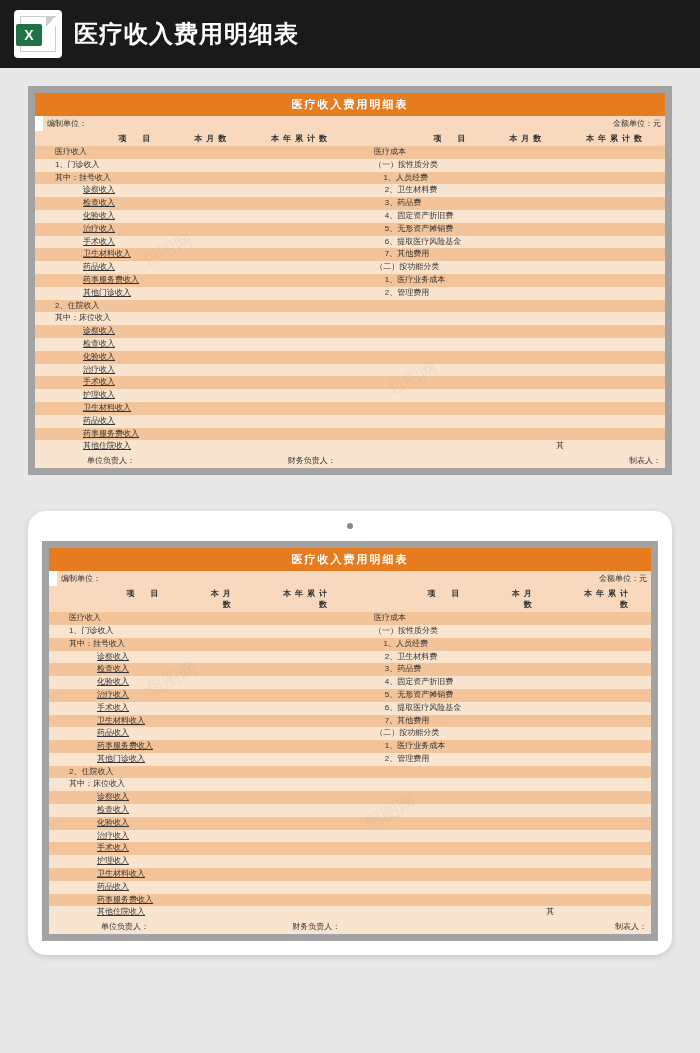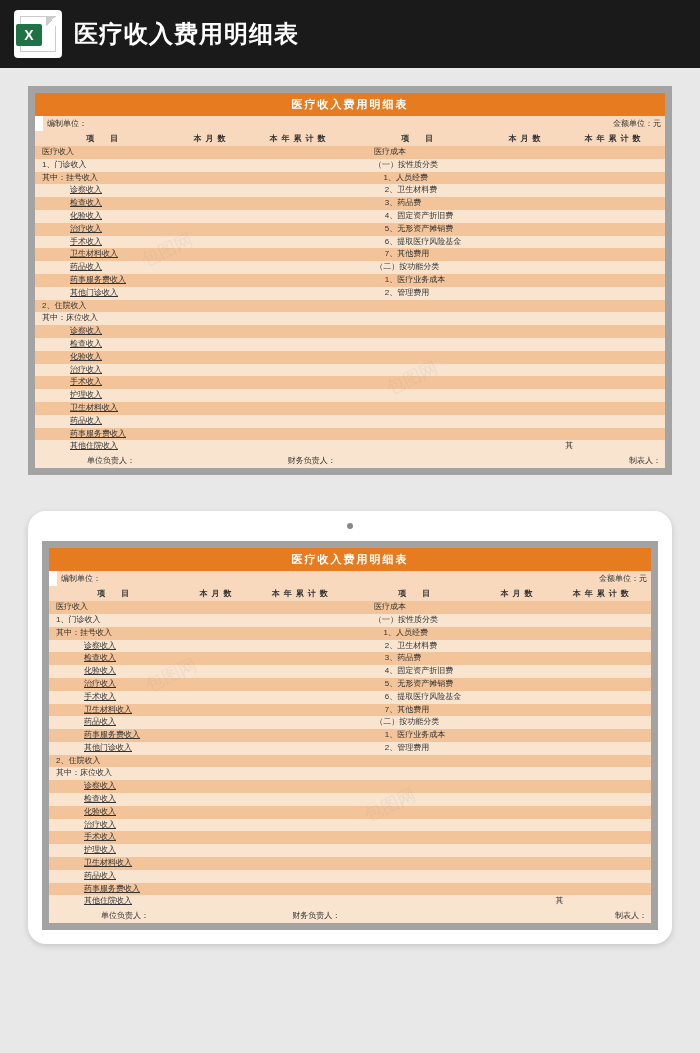--- a/index.html
+++ b/index.html
@@ -87,31 +87,31 @@
     padding: 2px 4px;
     background: #f8d9bd;
     margin-left: 8px;
   }
   .col-headers {
     display: flex;
     background: #f8d9bd;
     font-weight: bold;
     letter-spacing: 4px;
   }
-  .col-headers > div { padding: 2px 2px; }
+  .col-headers > div { padding: 2px 19px; text-align: right; }
   .ch-item1 { width: 22%; text-align: center;}
   .ch-month1 { width: 12%; text-align: center;}
   .ch-year1 { width: 16%; text-align: center;}
   .ch-item2 { width: 22%; text-align: center;}
   .ch-month2 { width: 12%; text-align: center;}
   .ch-year2 { width: 16%; text-align: center;}
   .data-rows { }
   .data-row {
     display: flex;
-    padding: 0 7px;
+    padding: 0 20px;
     line-height: 1.6;
     gap: 48px;
   }
   .data-row:nth-child(odd) { background: #f3c499; }
   .data-row:nth-child(even) { background: #f9e4cf; }
   .cell-left { width: 50%; }
   .cell-right { width: 50%; }
   .indent1 { padding-left: 0px; }
   .indent2 { padding-left: 10px; }
   .indent3 { padding-left: 28px; text-decoration: underline; }

